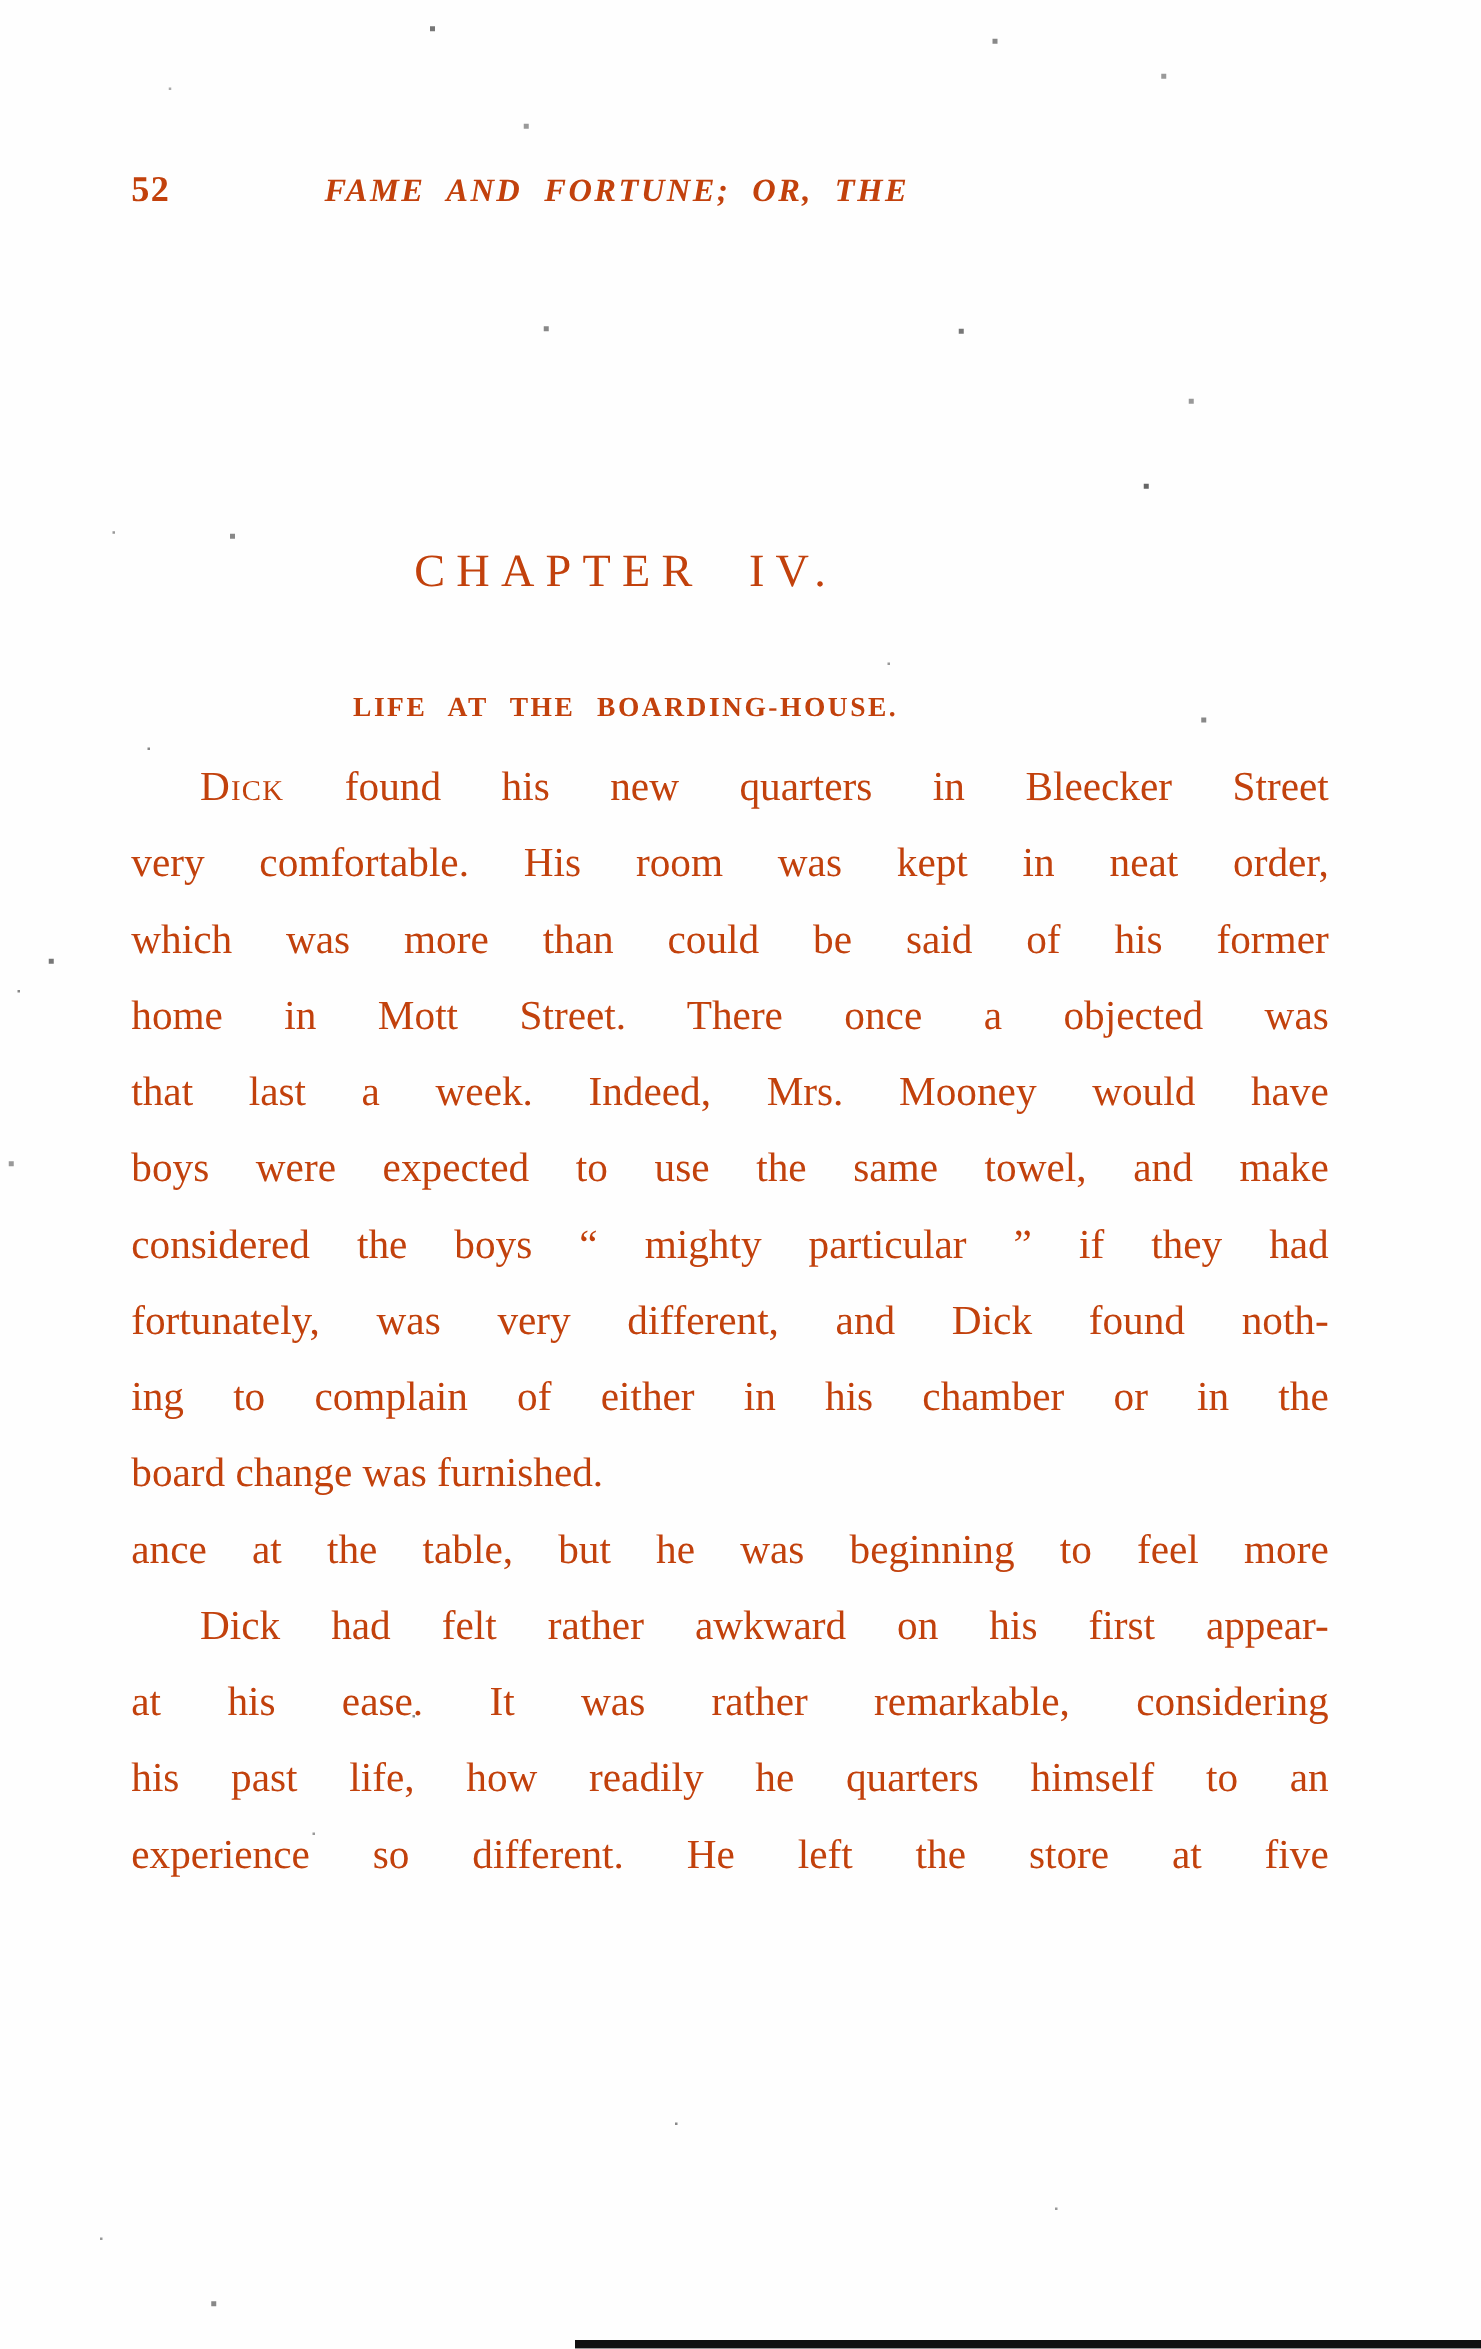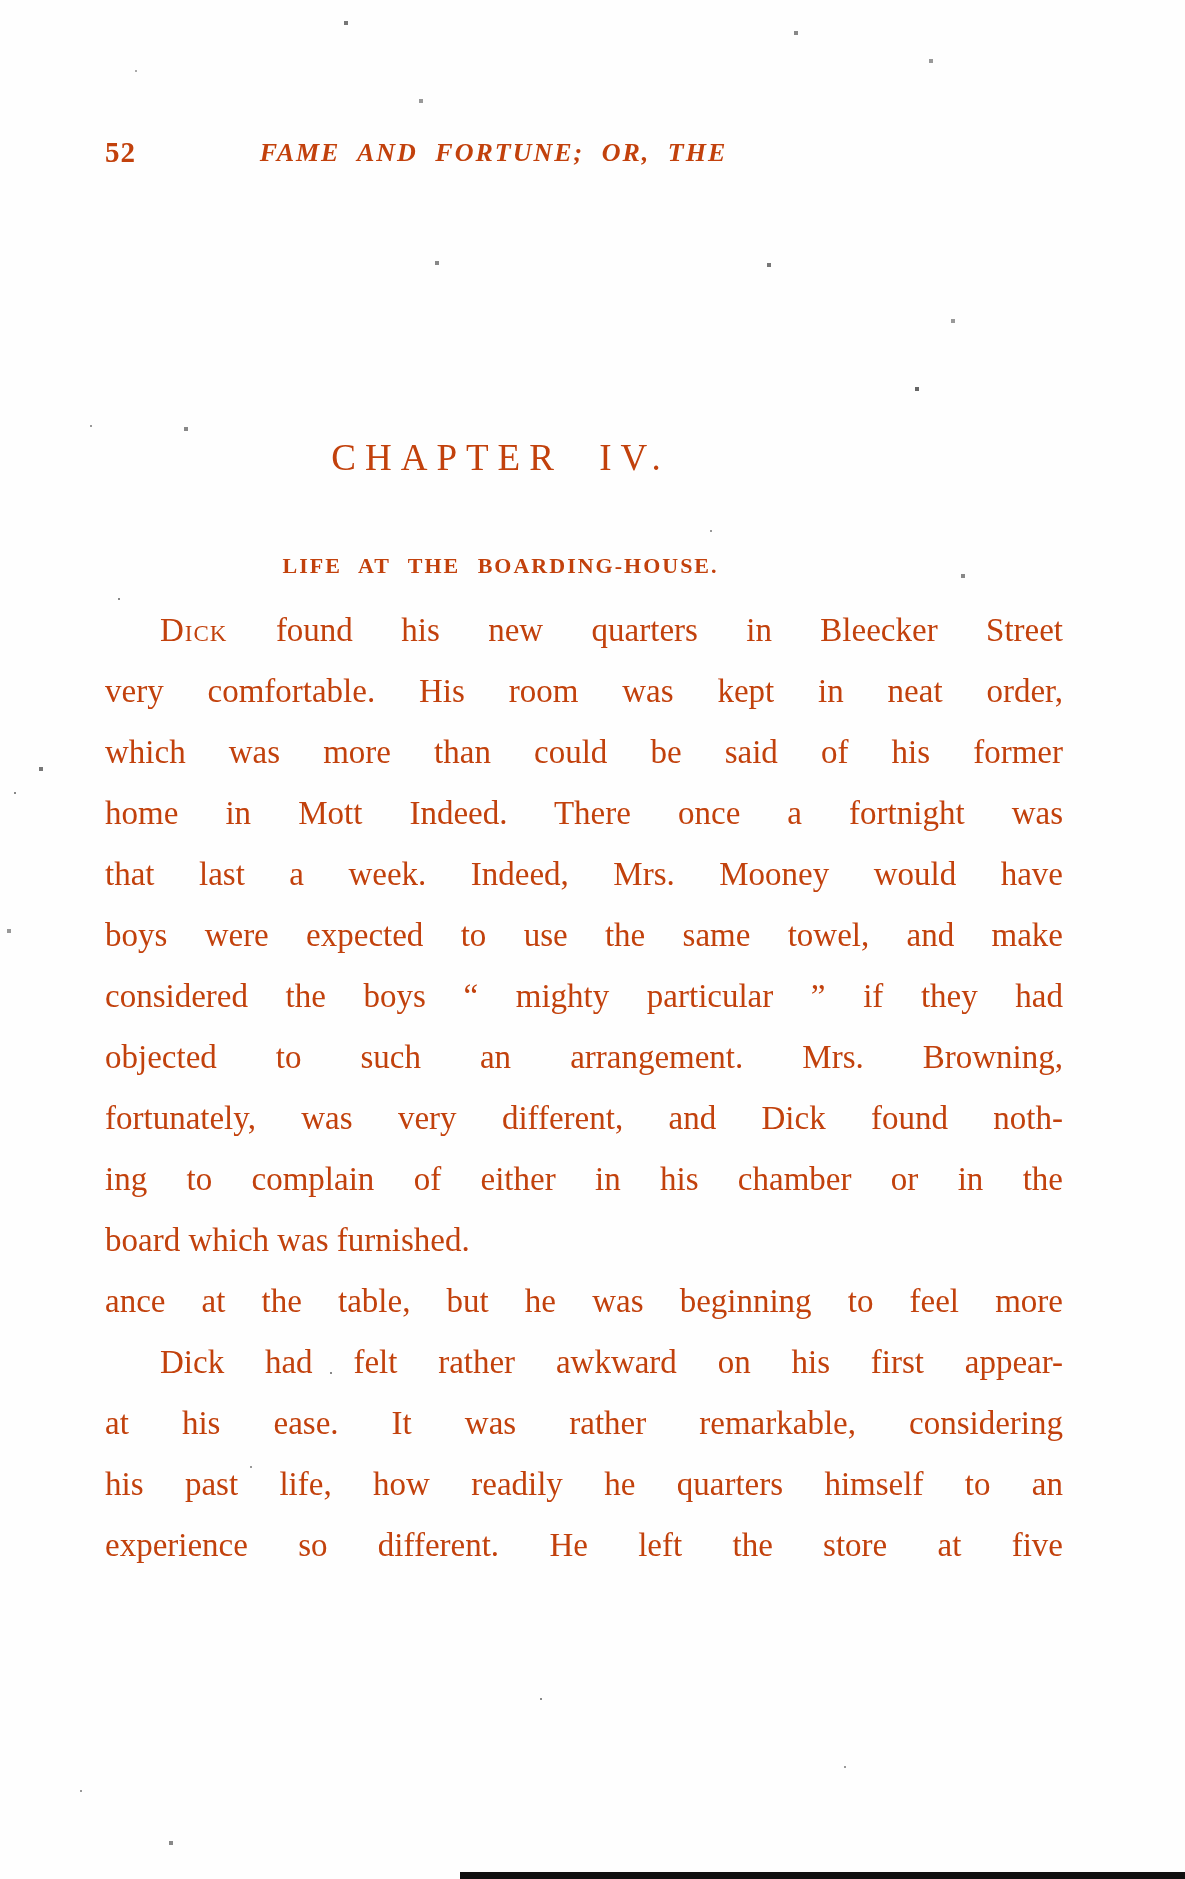--- a/index.html
+++ b/index.html
@@ -137,28 +137,27 @@
 
   <div class="chapter-heading">CHAPTER IV.</div>
   <div class="chapter-subtitle">LIFE AT THE BOARDING-HOUSE.</div>
 
   <div class="body-text">
 
     <div>
       <div class="bline indent"><span class="lead-smallcaps">Dick</span> <span>found his new quarters in Bleecker Street</span></div>
       <div class="bline">very comfortable.  His room was kept in neat order,</div>
       <div class="bline">which was more than could be said of his former</div>
-      <div class="bline">home in Mott Indeed.  There once a fortnight was</div>
+      <div class="bline">home in Mott Street.  There once a objected was</div>
       <div class="bline">that last a week.  Indeed, Mrs. Mooney would have</div>
       <div class="bline">boys were expected to use the same towel, and make</div>
       <div class="bline">considered the boys “ mighty particular ” if they had</div>
-      <div class="bline">objected to such an arrangement.  Mrs. Browning,</div>
       <div class="bline">fortunately, was very different, and Dick found noth-</div>
       <div class="bline">ing to complain of either in his chamber or in the</div>
-      <div class="bline endline">board which was furnished.</div>
+      <div class="bline endline">board change was furnished.</div>
     </div>
 
     <div>
       <div class="bline">ance at the table, but he was beginning to feel more</div>
       <div class="bline indent">Dick had felt rather awkward on his first appear-</div>
       <div class="bline">at his ease.  It was rather remarkable, considering</div>
       <div class="bline">his past life, how readily he quarters himself to an</div>
       <div class="bline">experience so different.  He left the store at five</div>
     </div>
 

